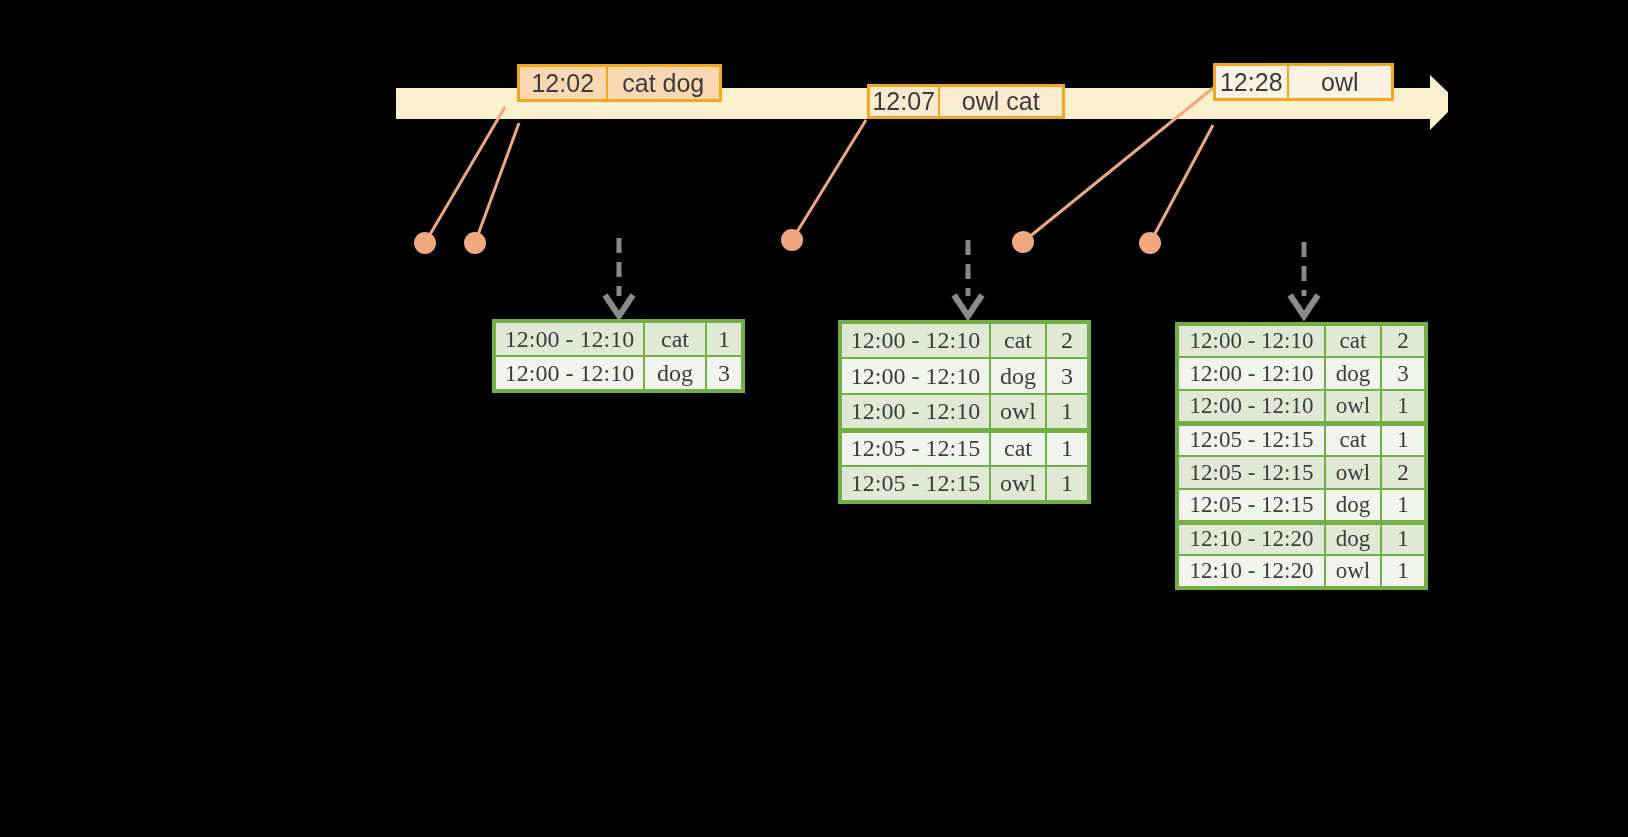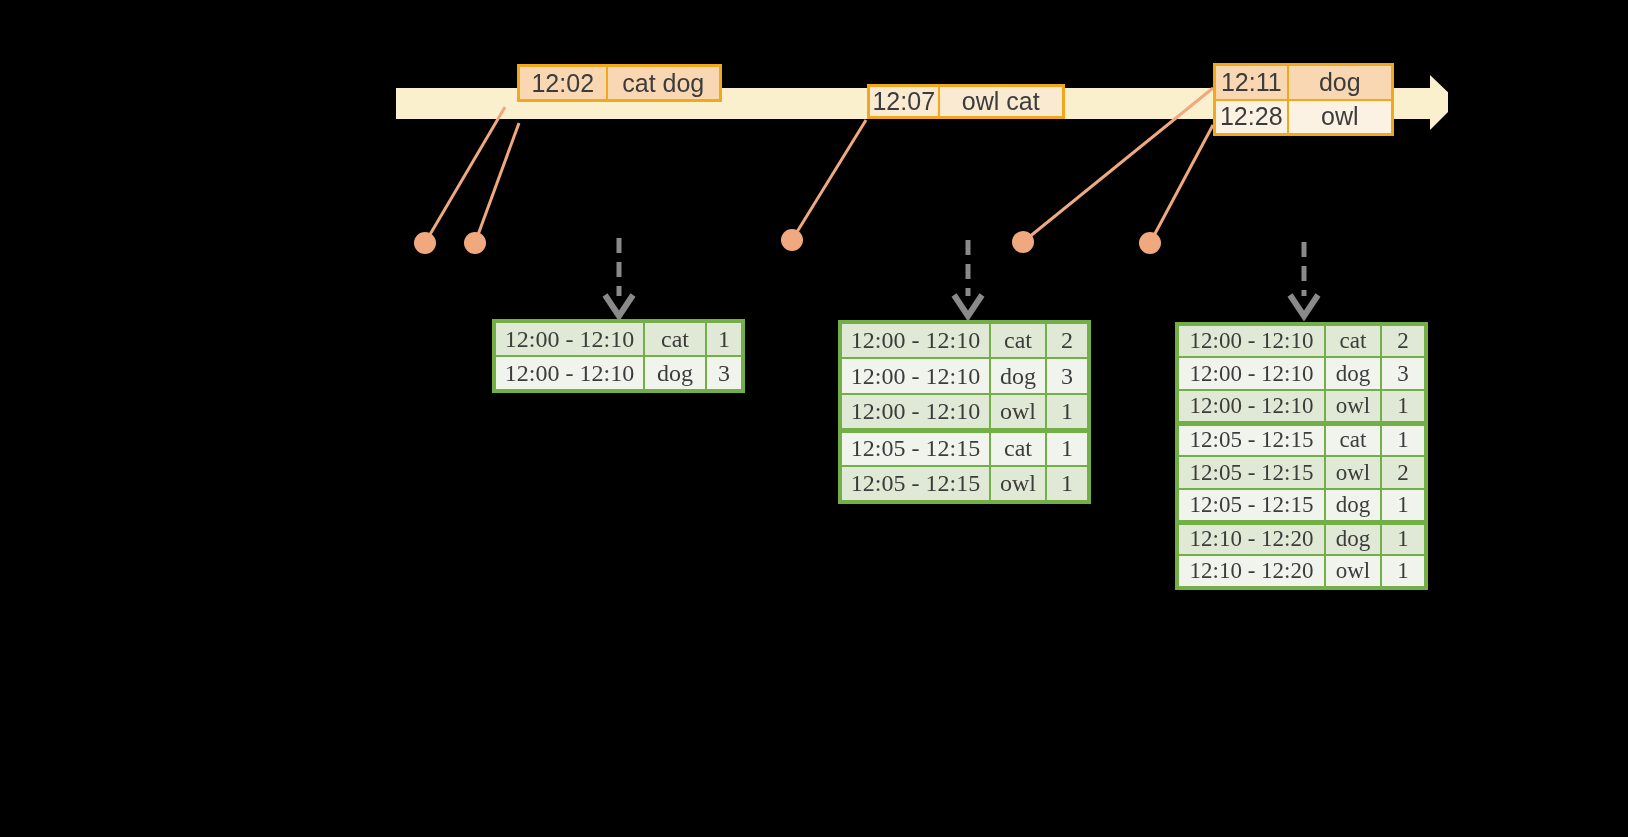--- a/index.html
+++ b/index.html
@@ -92,24 +92,20 @@
           <td>owl cat</td>
         </tr>
       </tbody>
     </table>
   <table class="event-table" style="left: 1213px; top: 63px; font-size: 25px; width: 178px;">
       <colgroup>
         <col style="width: 73px;">
         <col style="width: 105px;">
       </colgroup>
       <tbody>
-        <tr class="orow-dark" style="height: 35px;">
-          <td>12:11</td>
-          <td>dog</td>
-        </tr>
         <tr class="orow-light" style="height: 35px;">
           <td>12:28</td>
           <td>owl</td>
         </tr>
       </tbody>
     </table>
 
   <table class="result-table" style="left: 492px; top: 319px; font-size: 24px; width: 249px;">
       <colgroup>
         <col style="width: 150px;">

